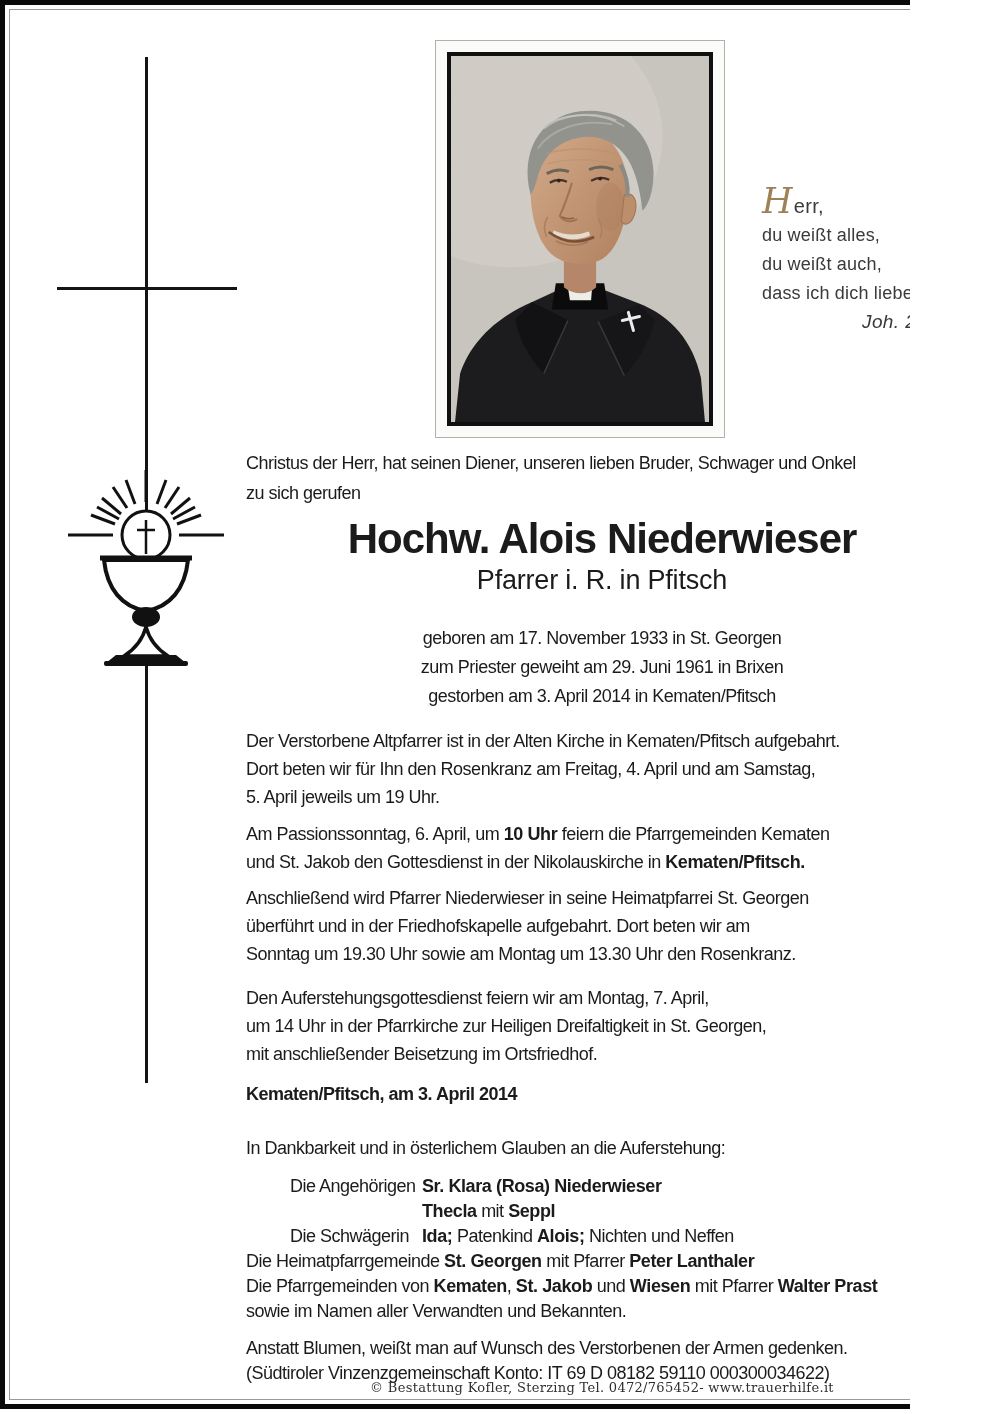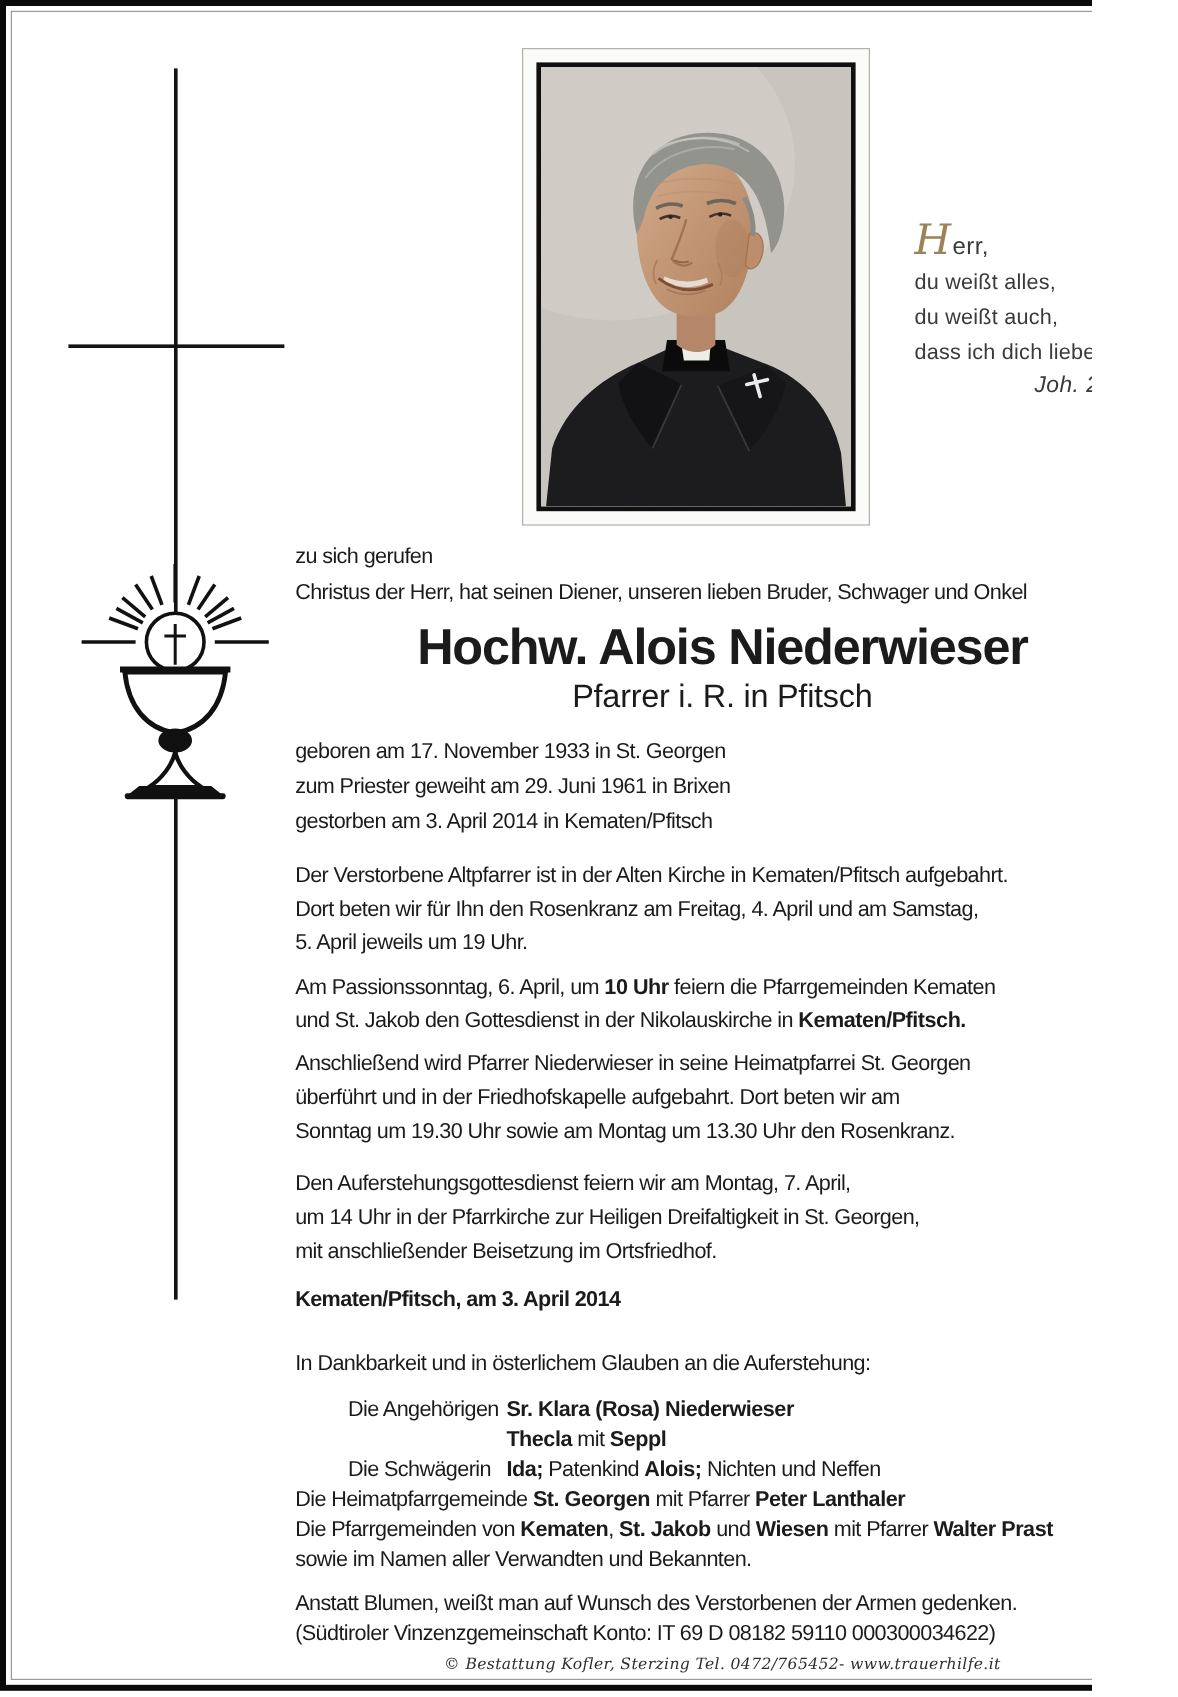--- a/index.html
+++ b/index.html
@@ -25,31 +25,31 @@
   .q-first{font-size:20px;line-height:30px;letter-spacing:.3px;}
   .q-initial{font-family:"DejaVu Serif","Liberation Serif",serif;font-style:italic;font-size:35px;line-height:30px;color:#9c8256;margin-right:1px;}
   .q-line{font-size:18px;line-height:29px;letter-spacing:.2px;white-space:nowrap;}
   .q-cite{font-size:19px;line-height:28px;padding-left:100px;letter-spacing:.4px;font-style:italic;}
   
   .col{position:absolute;left:246px;top:448px;width:712px;font-size:18px;line-height:28px;letter-spacing:-0.5px;}
   .col .line{white-space:nowrap;}
   .intro .line{line-height:30px;}
   .name{margin-top:6px;font-size:42px;line-height:50px;font-weight:bold;text-align:center;letter-spacing:-1px;white-space:nowrap;}
   .role{font-size:27px;line-height:32px;text-align:center;letter-spacing:-0.2px;white-space:nowrap;}
-  .dates{margin-top:16px;line-height:29px;}
+  .dates{margin-top:28px;text-align:center;line-height:29px;}
   .p1{margin-top:16px;} .p2{margin-top:9px;} .p3{margin-top:8px;} .p4{margin-top:16px;}
   .dateline{margin-top:12px;font-weight:bold;white-space:nowrap;}
   .thanks{margin-top:26px;white-space:nowrap;}
   .family{margin-top:12px;line-height:25px;}
   .frow{display:grid;grid-template-columns:132px 1fr;margin-left:44px;}
   .family b, .col b{font-weight:bold;letter-spacing:-0.4px;}
   .donation{margin-top:12px;line-height:25px;}
   
   .footer{position:absolute;left:246px;top:1380px;width:712px;text-align:center;
-    font-family:"DejaVu Serif","Liberation Serif",serif;font-style:italic;font-size:13px;color:#2e2e2e;letter-spacing:.3px;}
+    font-family:"DejaVu Serif","Liberation Serif",serif;font-size:13px;color:#2e2e2e;letter-spacing:.3px;}
 </style>
 </head>
 <body>
 
 <div class="page">
 
   <div class="frame-black">
     <div class="frame-gray"></div>
   </div>
 
@@ -146,22 +146,22 @@
     <div class="q-first"><span class="q-initial">H</span><span>err,</span></div>
     <div class="q-line">du weißt alles,</div>
     <div class="q-line">du weißt auch,</div>
     <div class="q-line">dass ich dich liebe!</div>
     <div class="q-cite">Joh. 21,17</div>
   </div>
 
   <div class="col">
 
     <div class="intro">
+      <div class="line">Christus der Herr, hat seinen Diener, unseren lieben Bruder, Schwager und Onkel</div>
       <div class="line">zu sich gerufen</div>
-      <div class="line">Christus der Herr, hat seinen Diener, unseren lieben Bruder, Schwager und Onkel</div>
     </div>
 
     <div class="name">Hochw. Alois Niederwieser</div>
     <div class="role">Pfarrer i. R. in Pfitsch</div>
 
     <div class="dates">
       <div class="line">geboren am 17. November 1933 in St. Georgen</div>
       <div class="line">zum Priester geweiht am 29. Juni 1961 in Brixen</div>
       <div class="line">gestorben am 3. April 2014 in Kematen/Pfitsch</div>
     </div>

